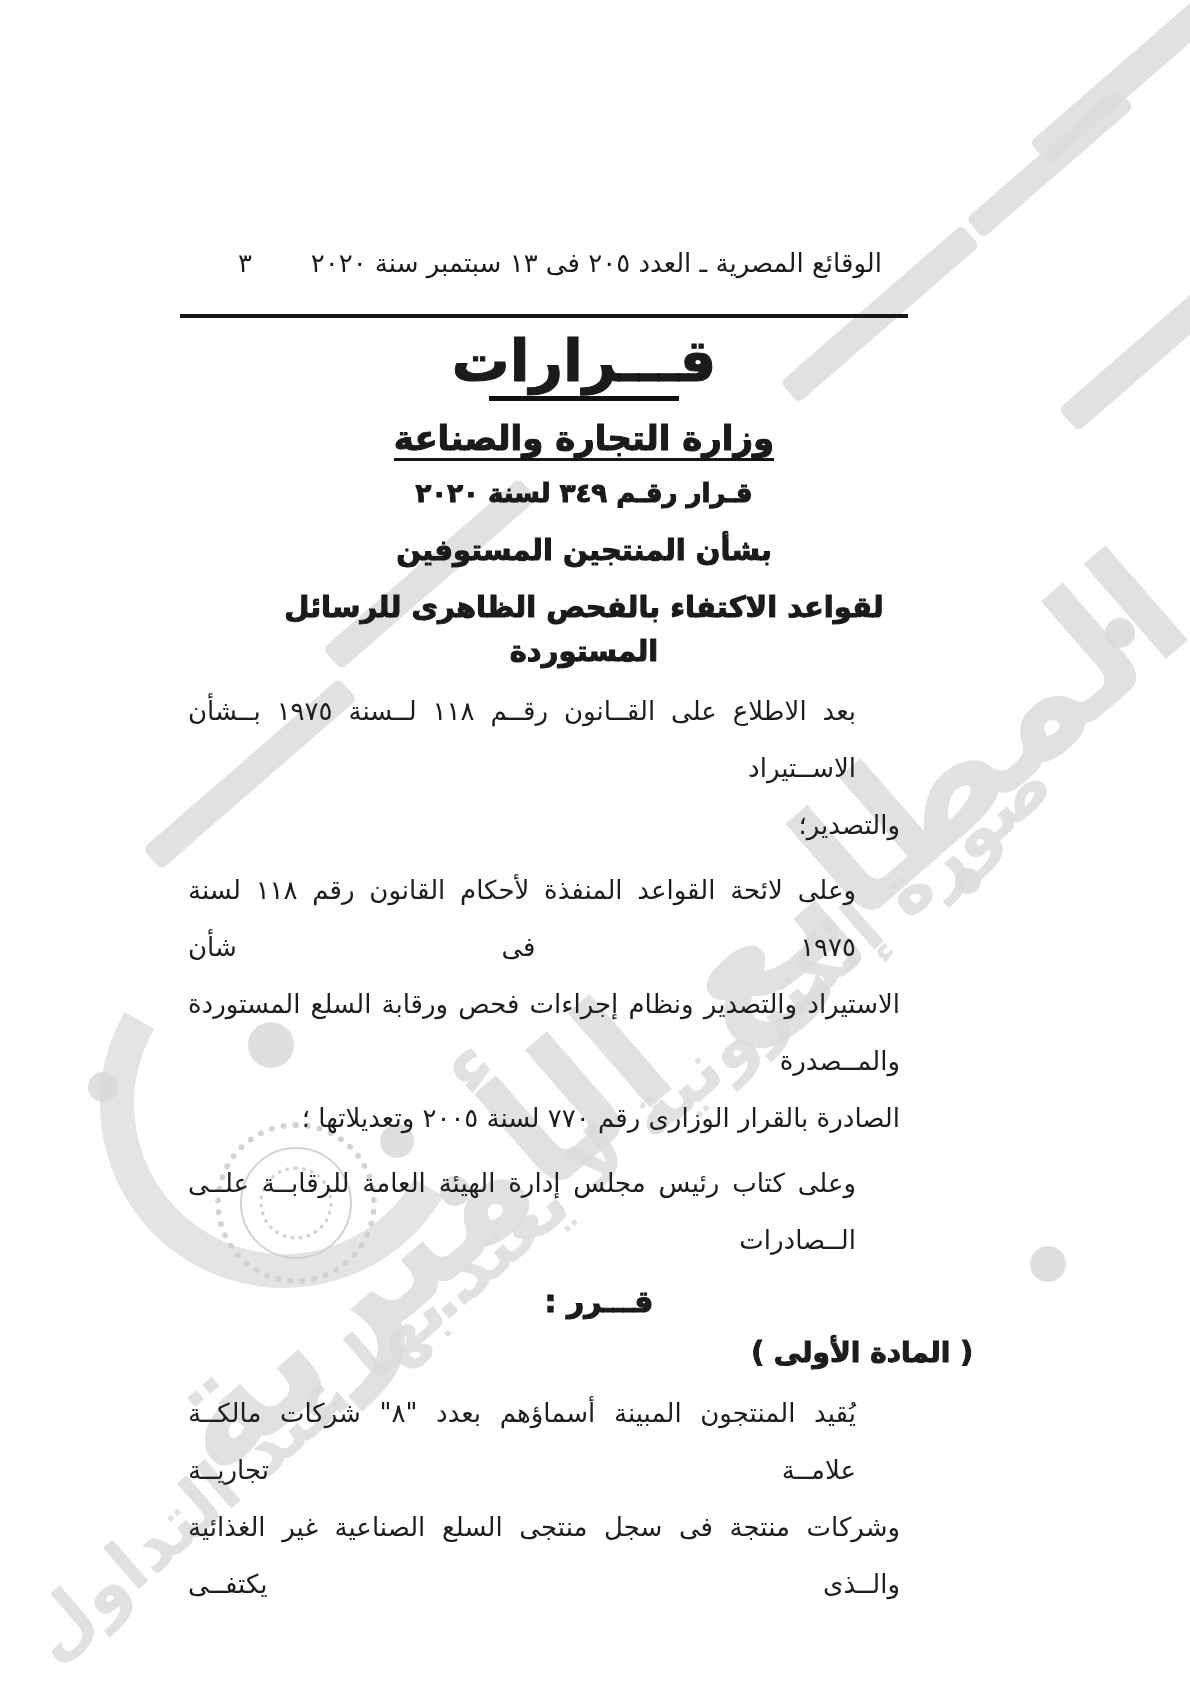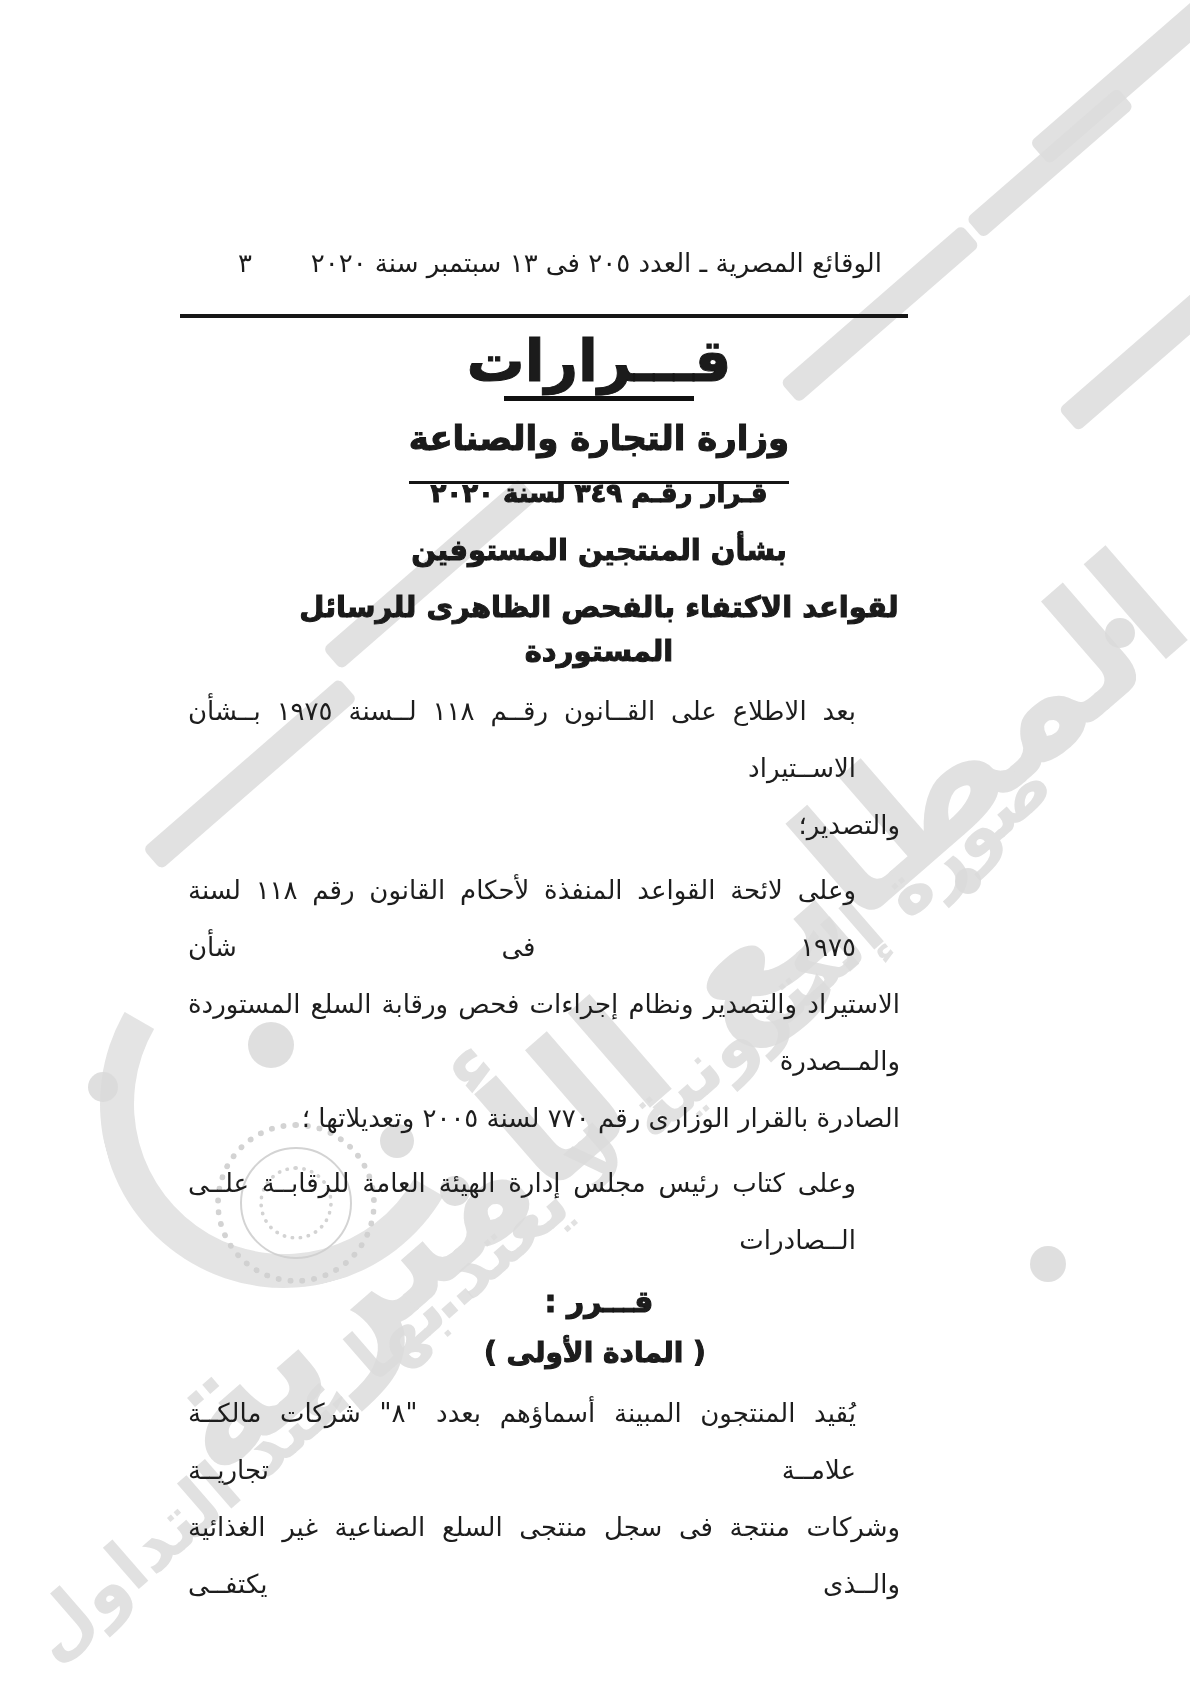--- a/index.html
+++ b/index.html
@@ -77,31 +77,31 @@
     margin-top: 246px;
     display: flex; justify-content: space-between; align-items: flex-end;
     font-size: 26px; line-height: 34px; color: #1b1b1b;
   }
   .journal-line { margin-right: 26px; margin-left: 28px; }
   .page-number  { margin-left: 58px; }
   .header-rule { margin-top: 34px; height: 4px; background: #161616; }
 
   .hv { font-weight: bold; -webkit-text-stroke: 1px #161616; }
 
-  .center-block { position: relative; left: 55px; text-align: center; }
+  .center-block { position: relative; left: 40px; text-align: center; }
   .sec-title {
     margin: 8px 0 0 0;
     font-size: 58px; line-height: 70px;
   }
   .sec-underline {
     width: 190px; height: 5px; background: #111;
     margin: 0 auto;
   }
   .ministry { margin: 14px 0 0 0; font-size: 34px; line-height: 46px; }
-  .ministry .u { border-bottom: 3px solid #161616; padding-bottom: 23px; }
+  .ministry .u { border-bottom: 3px solid #161616; padding-bottom: 0; }
   .h-sub { margin: 13px 0 0 0; font-size: 29px; line-height: 44px; }
   .decree-no { margin: 10px 0 0 0; font-size: 26px; line-height: 44px; }
 
   .minister {
     margin: 26px 0 0 0;
     text-align: right;
     font-size: 31px; line-height: 40px;
   }
 
   .body-text { margin-top: 10px; font-size: 26px; color: #1d1d1d; }
@@ -110,22 +110,22 @@
   .j   { text-align: justify; text-align-last: justify; }
   .end { text-align: right; }
   .indent { padding-right: 44px; }
 
   .decided {
     position: relative; left: 55px;
     margin-top: 8px; text-align: center;
     font-size: 30px; line-height: 50px;
   }
   .article-title {
-    position: relative; left: 51px;
-    margin-top: 2px; text-align: center;
+    position: relative; left: 65px;
+    margin-top: 2px; 
     font-size: 28px; line-height: 48px;
   }
 </style>
 </head>
 <body>
 
 <div class="page">
 
   <div class="wm-layer">
     <div class="wm-callig">المطابع الأميرية</div>

